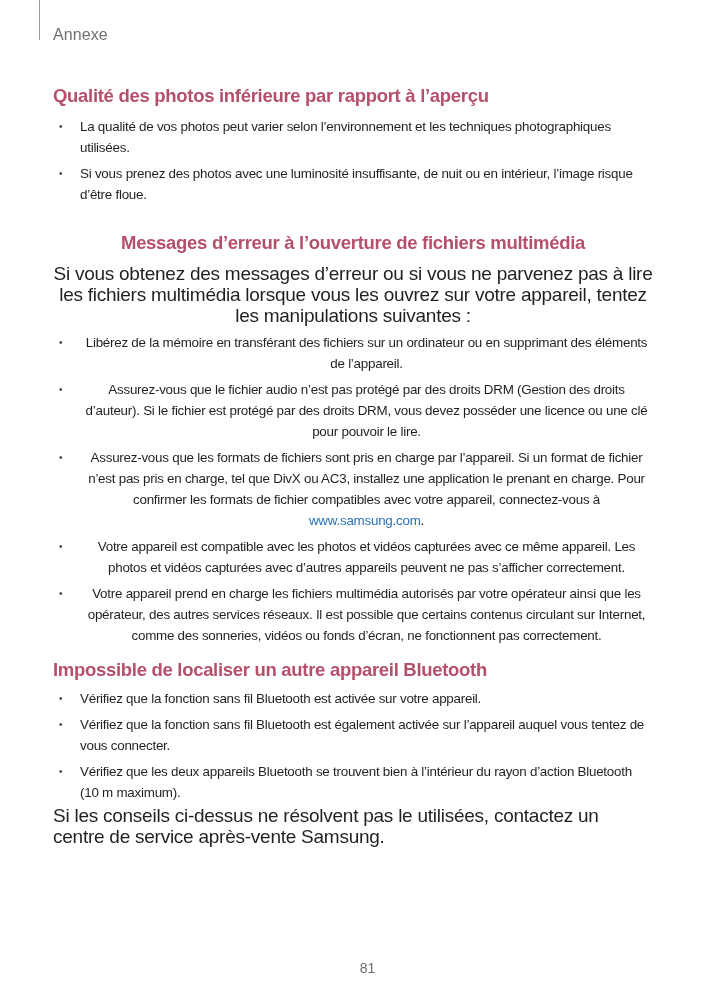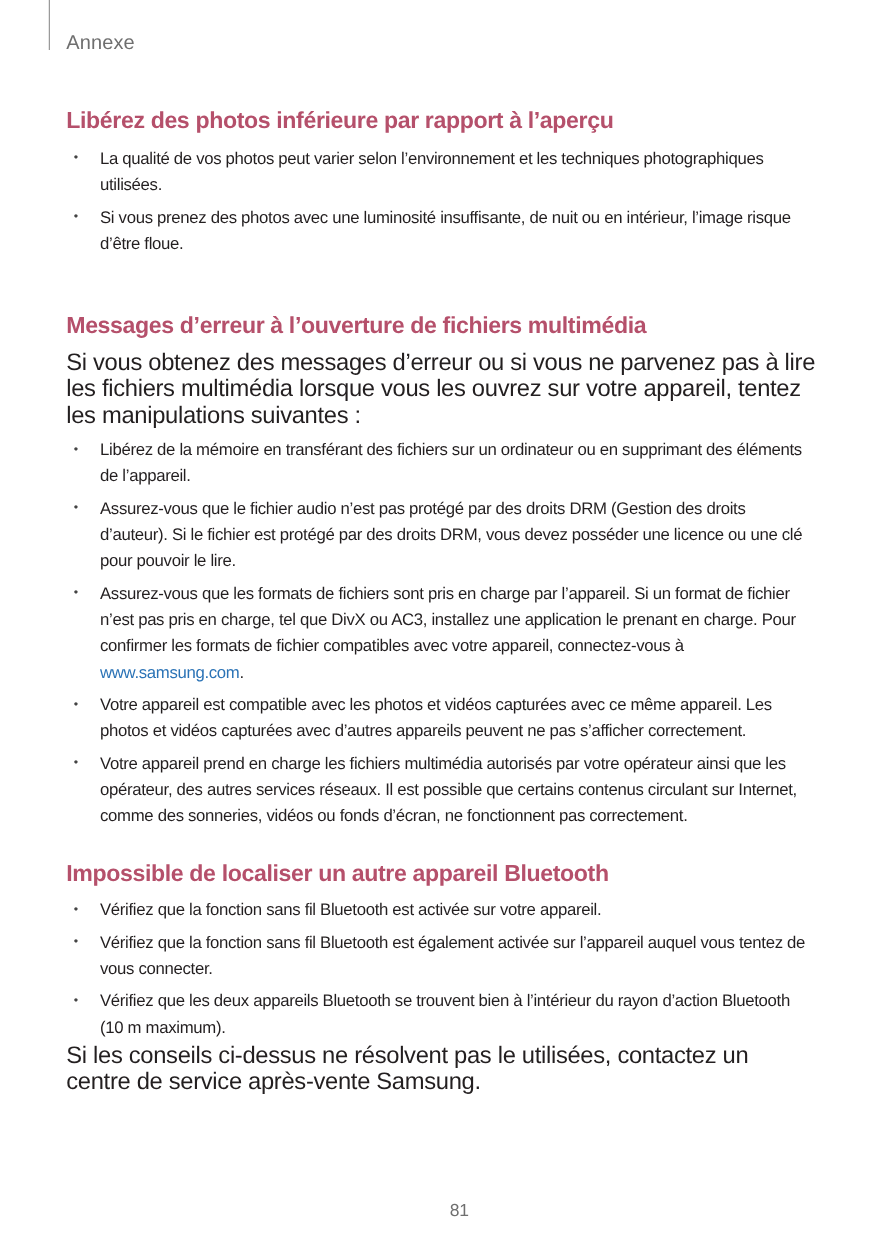--- a/index.html
+++ b/index.html
@@ -40,22 +40,22 @@
     h2 {
       margin: 0;
       font-size: 18.5px;
       font-weight: bold;
       color: #b5506b;
       letter-spacing: -0.3px;
       line-height: 24px;
     }
     .section { margin-bottom: 0; }
     #s1 { }
-    #s2 { margin-top: 43px; }
-    #s3 { margin-top: 24px; }
+    #s2 { margin-top: 26px; text-align: center; }
+    #s3 { margin-top: 12px; }
     p {
       margin: 0;
       font-size: 19px;
       line-height: 21px;
       letter-spacing: -0.25px;
     }
     .intro { margin-top: 8px; }
     ul {
       list-style: none;
       margin: 0;
@@ -96,21 +96,21 @@
   </style>
 </head>
 <body>
 
 <div class="page-rule"></div>
 <div class="running-header">Annexe</div>
 
 <div class="content">
 
   <div class="section" id="s1">
-    <h2>Libérez des photos inférieure par rapport à l’aperçu</h2>
+    <h2>Qualité des photos inférieure par rapport à l’aperçu</h2>
     <ul class="bullets">
       <li><span class="bullet">•</span><span>La qualité de vos photos peut varier selon l’environnement et les techniques photographiques utilisées.</span></li>
       <li><span class="bullet">•</span><span>Si vous prenez des photos avec une luminosité insuffisante, de nuit ou en intérieur, l’image risque d’être floue.</span></li>
     </ul>
   </div>
 
   <div class="section" id="s2">
     <h2>Messages d’erreur à l’ouverture de fichiers multimédia</h2>
     <p class="intro">Si vous obtenez des messages d’erreur ou si vous ne parvenez pas à lire les fichiers multimédia lorsque vous les ouvrez sur votre appareil, tentez les manipulations suivantes :</p>
     <ul class="bullets">

